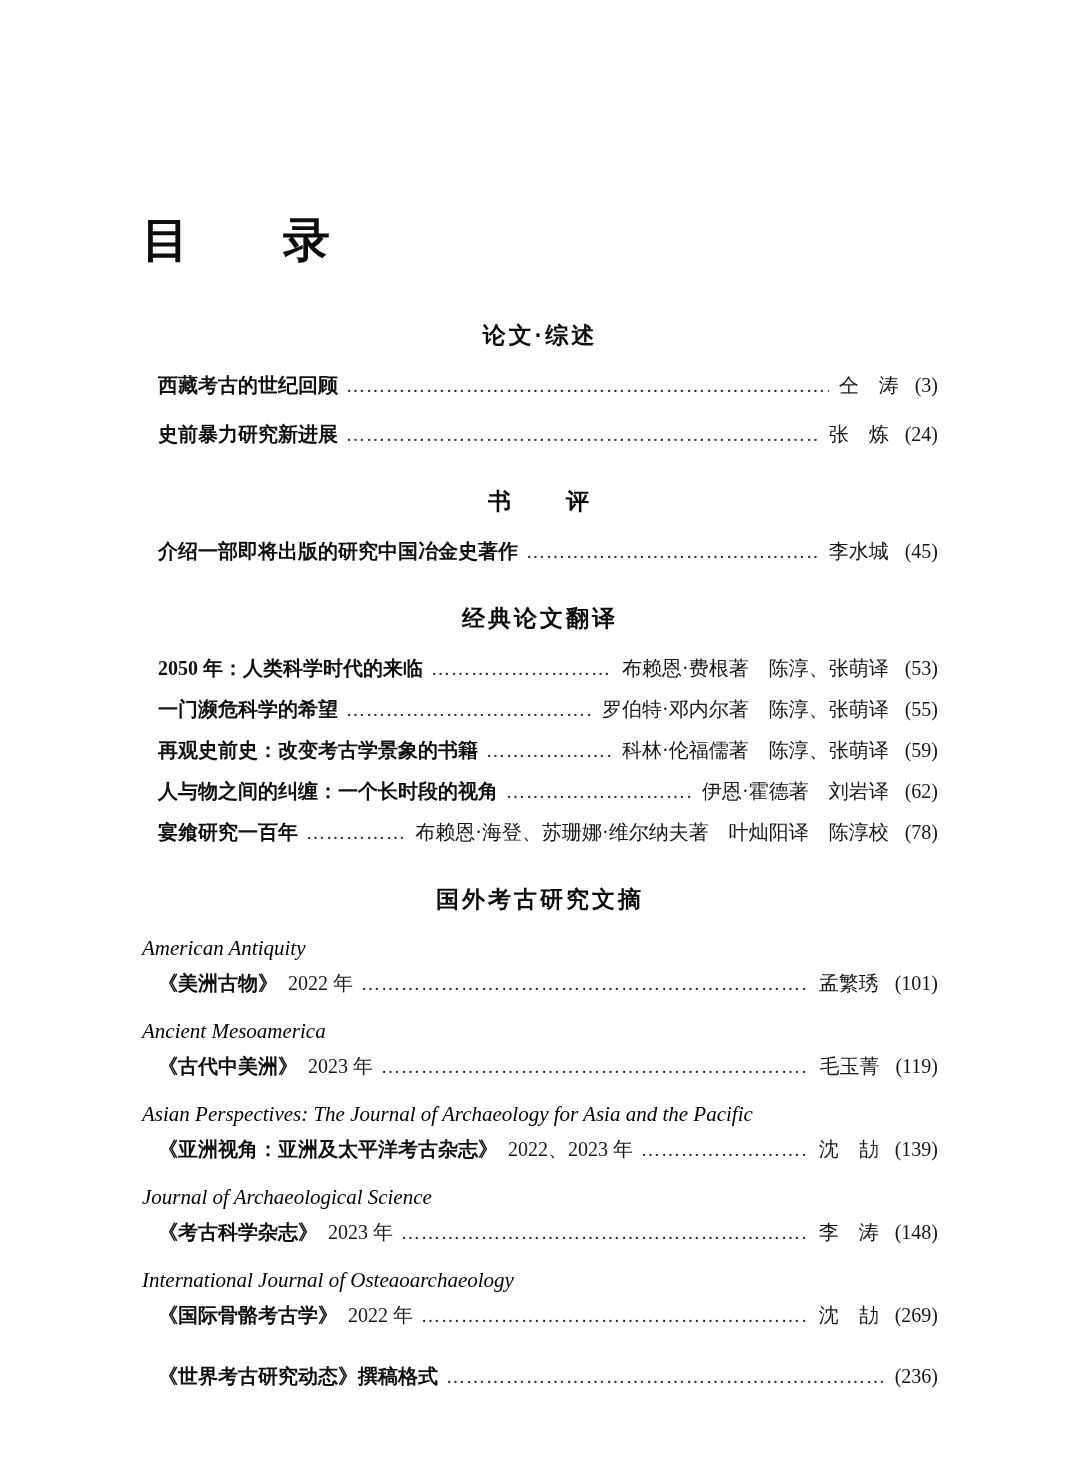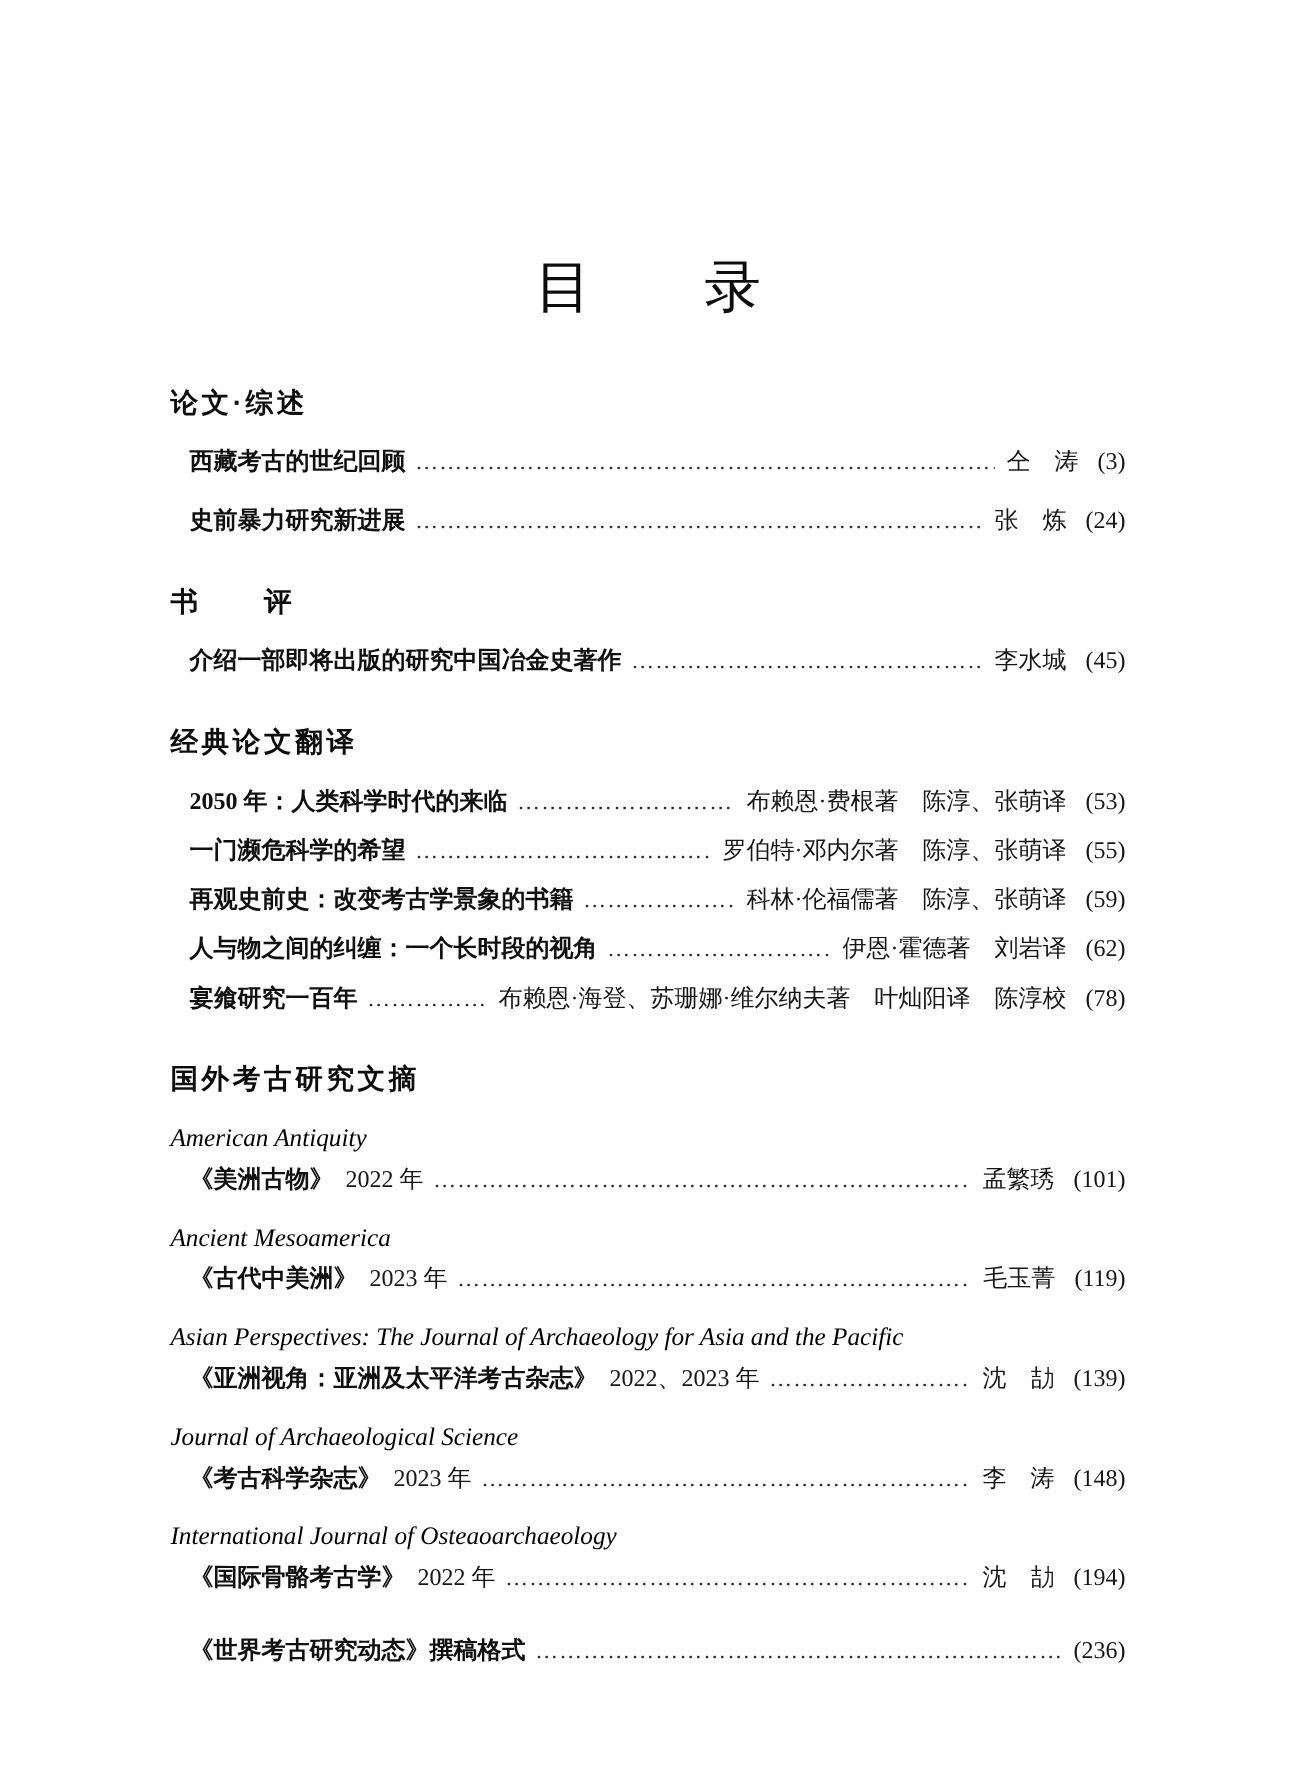--- a/index.html
+++ b/index.html
@@ -6,30 +6,29 @@
   body{
     width:1080px;height:1481px;
     background:#ffffff;
     color:#161616;
     font-family:"Liberation Serif","DejaVu Serif",serif;
   }
   .page{width:1080px;height:1481px;overflow:hidden;}
   .content{width:796px;margin:0 auto;padding-top:212px;}
 
   .toc-title{
-    text-align:center;
     font-size:47px;
-    font-weight:normal;
+    font-weight:bold;
     line-height:1.2;
     margin:0 0 52px 0;
     color:#0d0d0d;
     white-space:pre;
   }
   .sec-heading{
-    text-align:left;
+    text-align:center;
     font-family:"Liberation Sans","DejaVu Sans",sans-serif;
     font-size:23px;
     font-weight:bold;
     letter-spacing:3px;
     line-height:30px;
     margin:36px 0 20px 0;
     color:#0d0d0d;
     white-space:pre;
   }
   .section:first-of-type .sec-heading{margin-top:0;}
@@ -203,21 +202,21 @@
         </div>
       </div>
 
       <div class="jblock">
         <div class="jen">International Journal of Osteaoarchaeology</div>
         <div class="row">
           <span class="t">《国际骨骼考古学》</span>
           <span class="year">2022 年</span>
           <span class="leader"></span>
           <span class="auth">沈　劼</span>
-          <span class="pg">(194)</span>
+          <span class="pg">(269)</span>
         </div>
       </div>
     </div>
 
     <div class="notices">
       <div class="row">
         <span class="t">《世界考古研究动态》撰稿格式</span>
         <span class="leader"></span>
         <span class="pg">(236)</span>
       </div>

